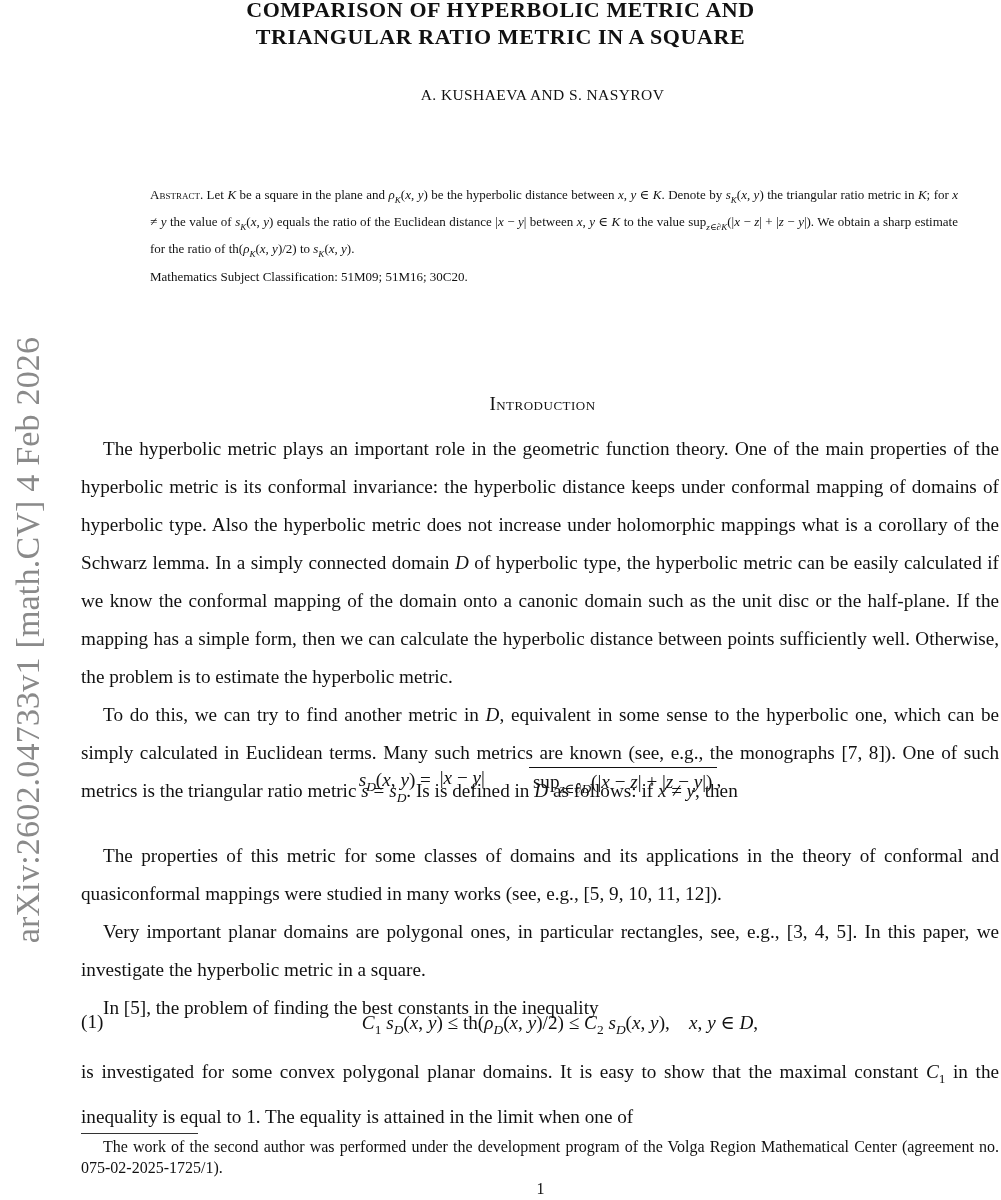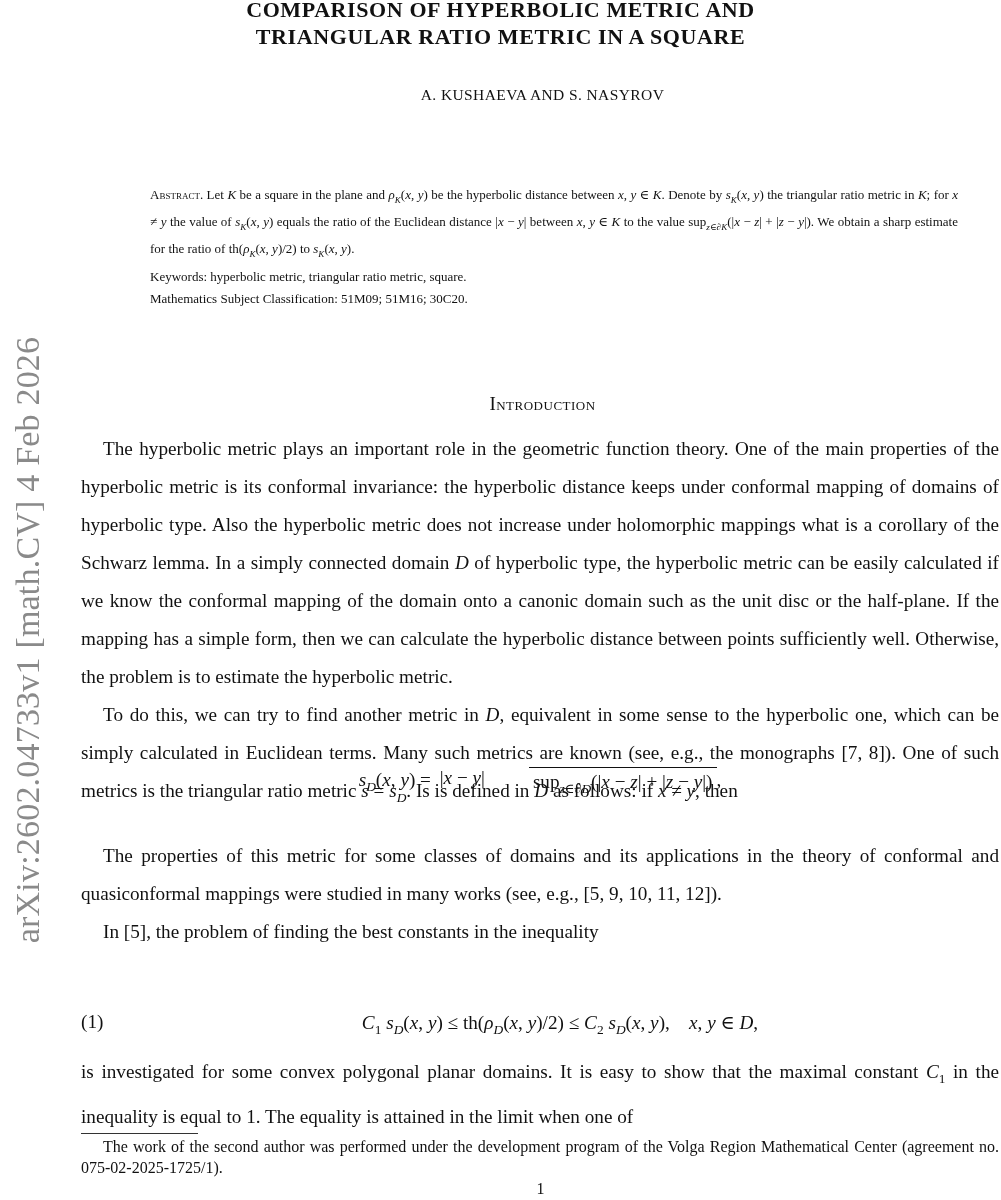--- a/index.html
+++ b/index.html
@@ -42,41 +42,41 @@
 </div>
 
 <div class="abs authors serif" style="top:86px;">A. KUSHAEVA AND S. NASYROV</div>
 
 <div class="abs sidebar">
   <div class="sidebar-text serif">arXiv:2602.04733v1  [math.CV]  4 Feb 2026</div>
 </div>
 
 <div class="abs abstract serif" style="top:184px;">
   <p><span class="sc">Abstract.</span> <span>Let <i>K</i> be a square in the plane and <i>ρ<sub>K</sub></i>(<i>x</i>, <i>y</i>) be the hyperbolic distance between <i>x</i>, <i>y</i> ∈ <i>K</i>. Denote by <i>s<sub>K</sub></i>(<i>x</i>, <i>y</i>) the triangular ratio metric in <i>K</i>; for <i>x</i> ≠ <i>y</i> the value of <i>s<sub>K</sub></i>(<i>x</i>, <i>y</i>) equals the ratio of the Euclidean distance |<i>x</i> − <i>y</i>| between <i>x</i>, <i>y</i> ∈ <i>K</i> to the value sup<sub><i>z</i>∈∂<i>K</i></sub>(|<i>x</i> − <i>z</i>| + |<i>z</i> − <i>y</i>|). We obtain a sharp estimate for the ratio of th(<i>ρ<sub>K</sub></i>(<i>x</i>, <i>y</i>)/2) to <i>s<sub>K</sub></i>(<i>x</i>, <i>y</i>).</span></p>
-  <p>Keywords: hyperbolic metric, triangular ratio metric, square.</p>
   <p>Mathematics Subject Classification: 51M09; 51M16; 30C20.</p>
 </div>
 
 <div class="abs section-title serif" style="top:393px;">Introduction</div>
 
 <div class="abs body-text serif" style="top:430px;">
   <p>The hyperbolic metric plays an important role in the geometric function theory. One of the main properties of the hyperbolic metric is its conformal invariance: the hyperbolic distance keeps under conformal mapping of domains of hyperbolic type. Also the hyperbolic metric does not increase under holomorphic mappings what is a corollary of the Schwarz lemma. In a simply connected domain <i>D</i> of hyperbolic type, the hyperbolic metric can be easily calculated if we know the conformal mapping of the domain onto a canonic domain such as the unit disc or the half-plane. If the mapping has a simple form, then we can calculate the hyperbolic distance between points sufficiently well. Otherwise, the problem is to estimate the hyperbolic metric.</p>
   <p>To do this, we can try to find another metric in <i>D</i>, equivalent in some sense to the hyperbolic one, which can be simply calculated in Euclidean terms. Many such metrics are known (see, e.g., the monographs [7, 8]). One of such metrics is the triangular ratio metric <i>s</i> = <i>s<sub>D</sub></i>. Is is defined in <i>D</i> as follows: if <i>x</i> ≠ <i>y</i>, then</p>
 </div>
 
 <div class="abs eq-block serif" style="top:767px; font-size:19.2px; text-align:center;">
   <span><i>s<sub>D</sub></i>(<i>x</i>, <i>y</i>) =</span>
   <span class="frac">
     <span class="num">|<i>x</i> − <i>y</i>|</span>
     <span class="den">sup<sub><i>z</i>∈∂<i>D</i></sub>(|<i>x</i> − <i>z</i>| + |<i>z</i> − <i>y</i>|)</span>
   </span><span>,</span>
 </div>
 
 <div class="abs body-text serif" style="top:837px;">
   <p>The properties of this metric for some classes of domains and its applications in the theory of conformal and quasiconformal mappings were studied in many works (see, e.g., [5, 9, 10, 11, 12]).</p>
+  <p>Very important planar domains are polygonal ones, in particular rectangles, see, e.g., [3, 4, 5]. In this paper, we investigate the hyperbolic metric in a square.</p>
   <p>In [5], the problem of finding the best constants in the inequality</p>
 </div>
 
 <div class="abs eq-block serif" style="top:1011px; font-size:19.2px; height:28px;">
   <span class="eqnum">(1)</span>
   <div style="text-align:center; padding-left:40px;"><i>C</i><sub>1</sub> <i>s<sub>D</sub></i>(<i>x</i>, <i>y</i>) ≤ th(<i>ρ<sub>D</sub></i>(<i>x</i>, <i>y</i>)/2) ≤ <i>C</i><sub>2</sub> <i>s<sub>D</sub></i>(<i>x</i>, <i>y</i>), &nbsp;&nbsp; <i>x</i>, <i>y</i> ∈ <i>D</i>,</div>
 </div>
 
 <div class="abs body-text serif" style="top:1053px;">
   <p class="noindent">is investigated for some convex polygonal planar domains. It is easy to show that the maximal constant <i>C</i><sub>1</sub> in the inequality is equal to 1. The equality is attained in the limit when one of</p>

